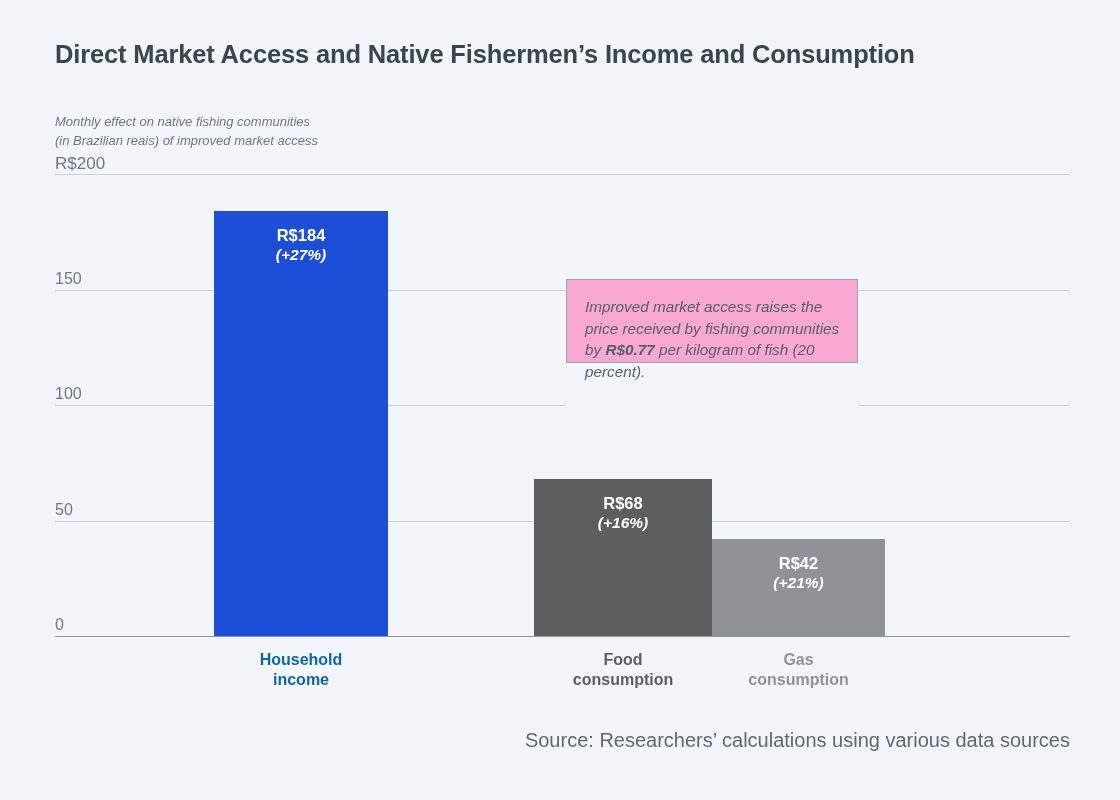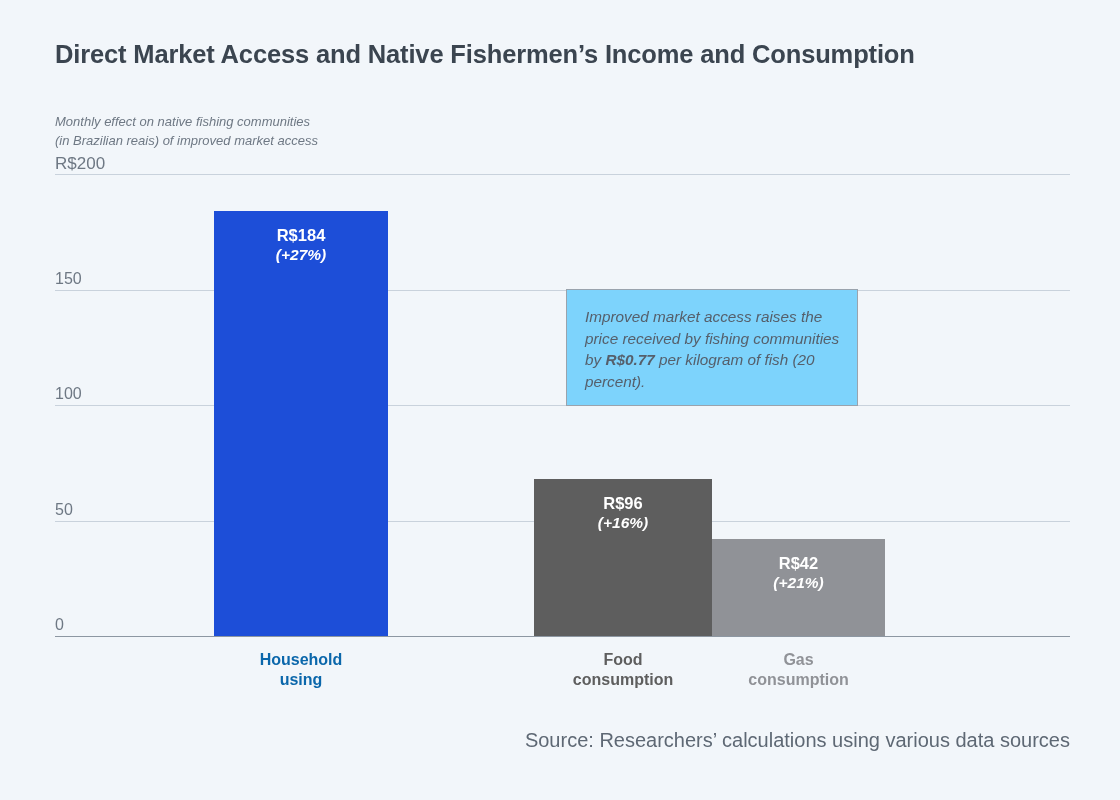--- a/index.html
+++ b/index.html
@@ -117,24 +117,24 @@
     font-weight: bold;
     line-height: 19.5px;
     white-space: nowrap;
   }
   .cat-label .cat-line { display: block; }
 
   
   #callout-box {
     position: absolute;
     left: 566px;
-    top: 289px;
+    top: 279px;
     width: 292px;
-    height: 117px;
-    background: #7dd3fc;
+    height: 84px;
+    background: #f9a8d4;
     border: 1px solid #9aa3ad;
     box-sizing: border-box;
   }
   #callout-text {
     position: absolute;
     left: 18px;
     top: 16px;
     width: 258px;
     font-size: 15.3px;
     font-style: italic;
@@ -176,24 +176,24 @@
       <div class="gridline" style="top: 521px; left: 55px; width: 1015px;"></div>
       <div class="ytick" style="top: 502px;">50</div>
       <div class="axis-baseline" style="top: 636px;"></div>
       <div class="ytick" style="top: 617px;">0</div>
       <div class="bar" style="left: 214px; width: 174px; top: 211px; height: 425px; background: #1d4ed8;">
         <div class="bar-value" style="top: 14px;">R$184</div>
         <div class="bar-delta" style="top: 34px;">(+27%)</div>
       </div>
       <div class="cat-label" style="left: 214px; width: 174px; top: 650px; color: rgb(11, 103, 171);">
         <span class="cat-line">Household</span>
-        <span class="cat-line">using</span>
+        <span class="cat-line">income</span>
       </div>
       <div class="bar" style="left: 534px; width: 178px; top: 479px; height: 157px; background: rgb(94, 94, 94);">
-        <div class="bar-value" style="top: 14px;">R$96</div>
+        <div class="bar-value" style="top: 14px;">R$68</div>
         <div class="bar-delta" style="top: 34px;">(+16%)</div>
       </div>
       <div class="cat-label" style="left: 534px; width: 178px; top: 650px; color: rgb(94, 94, 94);">
         <span class="cat-line">Food</span>
         <span class="cat-line">consumption</span>
       </div>
       <div class="bar" style="left: 712px; width: 173px; top: 539px; height: 97px; background: rgb(144, 146, 151);">
         <div class="bar-value" style="top: 14px;">R$42</div>
         <div class="bar-delta" style="top: 34px;">(+21%)</div>
       </div>

